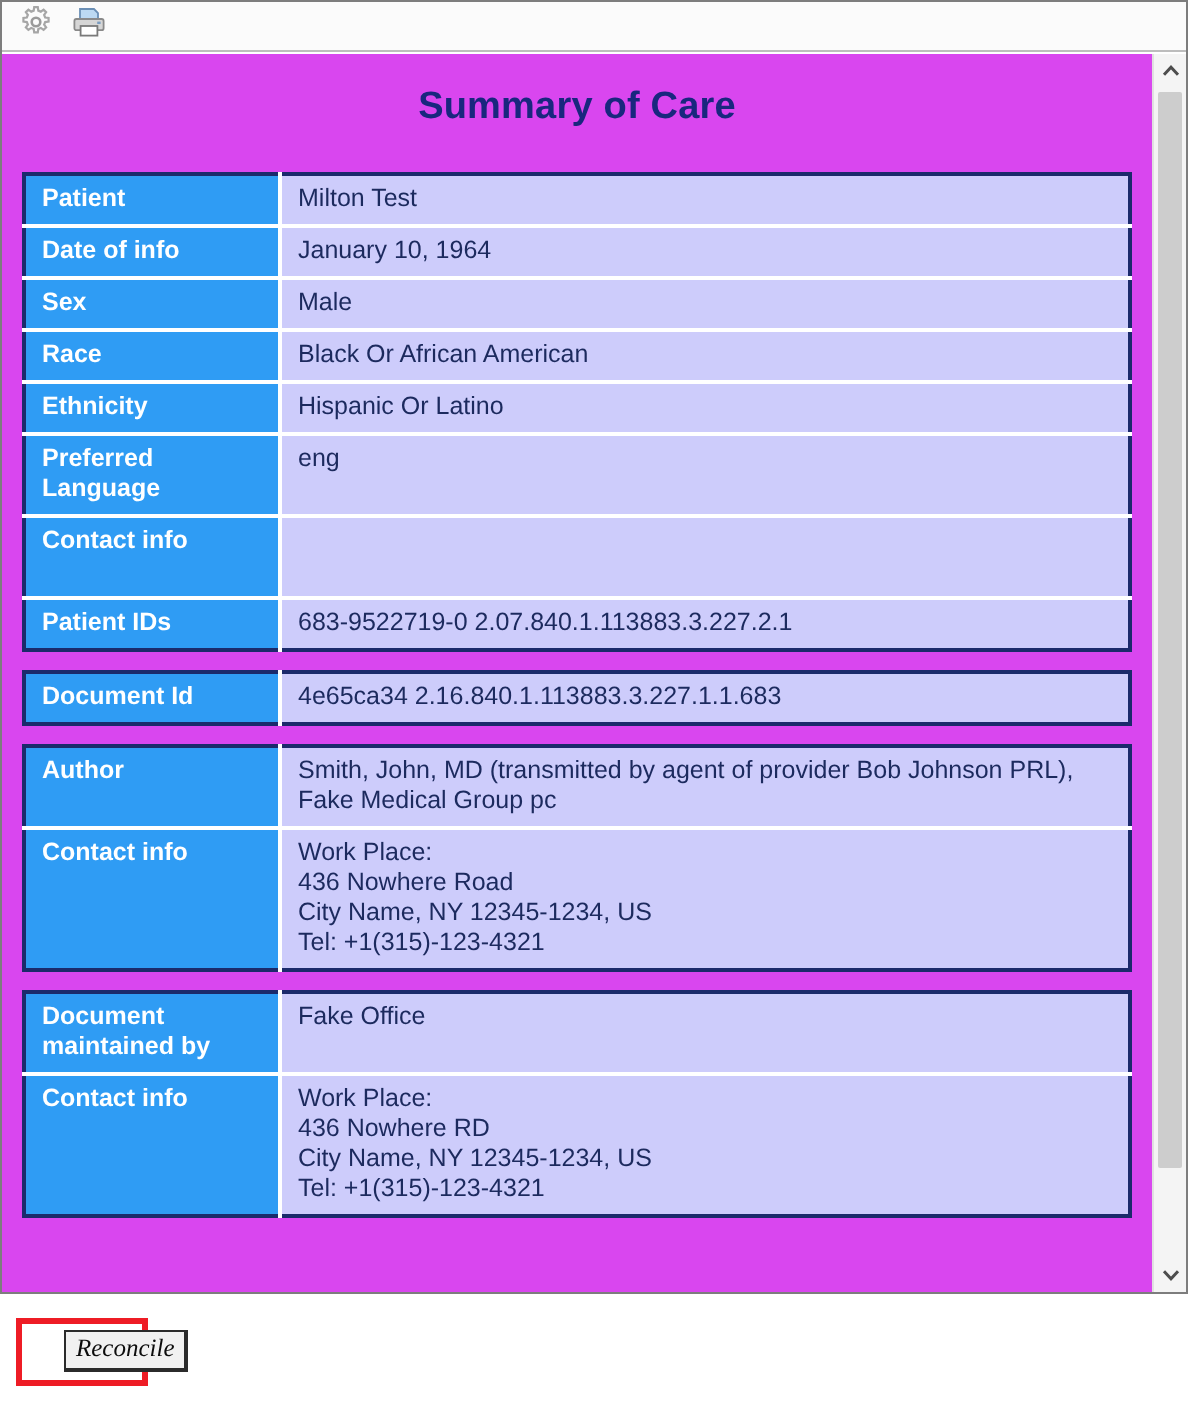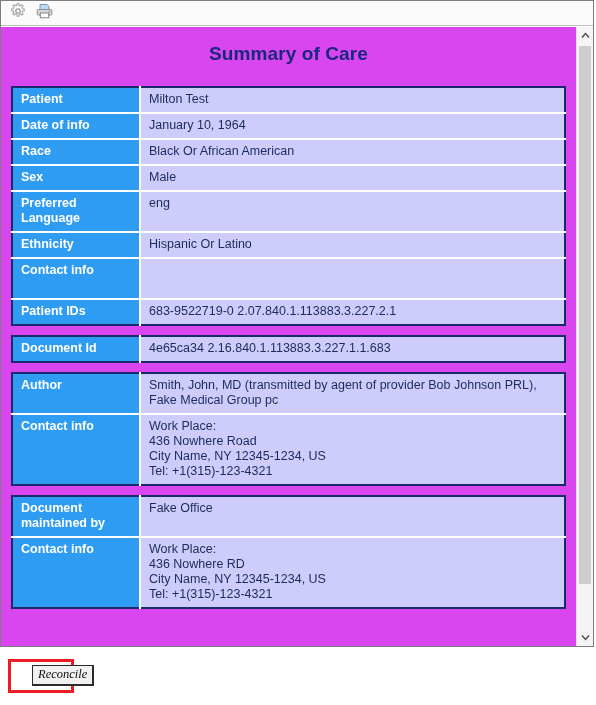--- a/index.html
+++ b/index.html
@@ -216,34 +216,34 @@
         <tbody>
           <tr>
             <td class="lbl">Patient</td>
             <td class="val">Milton Test</td>
           </tr>
           <tr>
             <td class="lbl">Date of info</td>
             <td class="val">January 10, 1964</td>
           </tr>
           <tr>
+            <td class="lbl">Sex</td>
+            <td class="val">Male</td>
+          </tr>
+          <tr>
             <td class="lbl">Race</td>
             <td class="val">Black Or African American</td>
           </tr>
           <tr>
-            <td class="lbl">Sex</td>
-            <td class="val">Male</td>
+            <td class="lbl">Ethnicity</td>
+            <td class="val">Hispanic Or Latino</td>
           </tr>
           <tr>
             <td class="lbl" style="width:110px">Preferred Language</td>
             <td class="val">eng</td>
-          </tr>
-          <tr>
-            <td class="lbl">Ethnicity</td>
-            <td class="val">Hispanic Or Latino</td>
           </tr>
           <tr>
             <td class="lbl" style="height:30px">Contact info</td>
             <td class="val"></td>
           </tr>
           <tr>
             <td class="lbl">Patient IDs</td>
             <td class="val">683-9522719-0 2.07.840.1.113883.3.227.2.1</td>
           </tr>
         </tbody>

